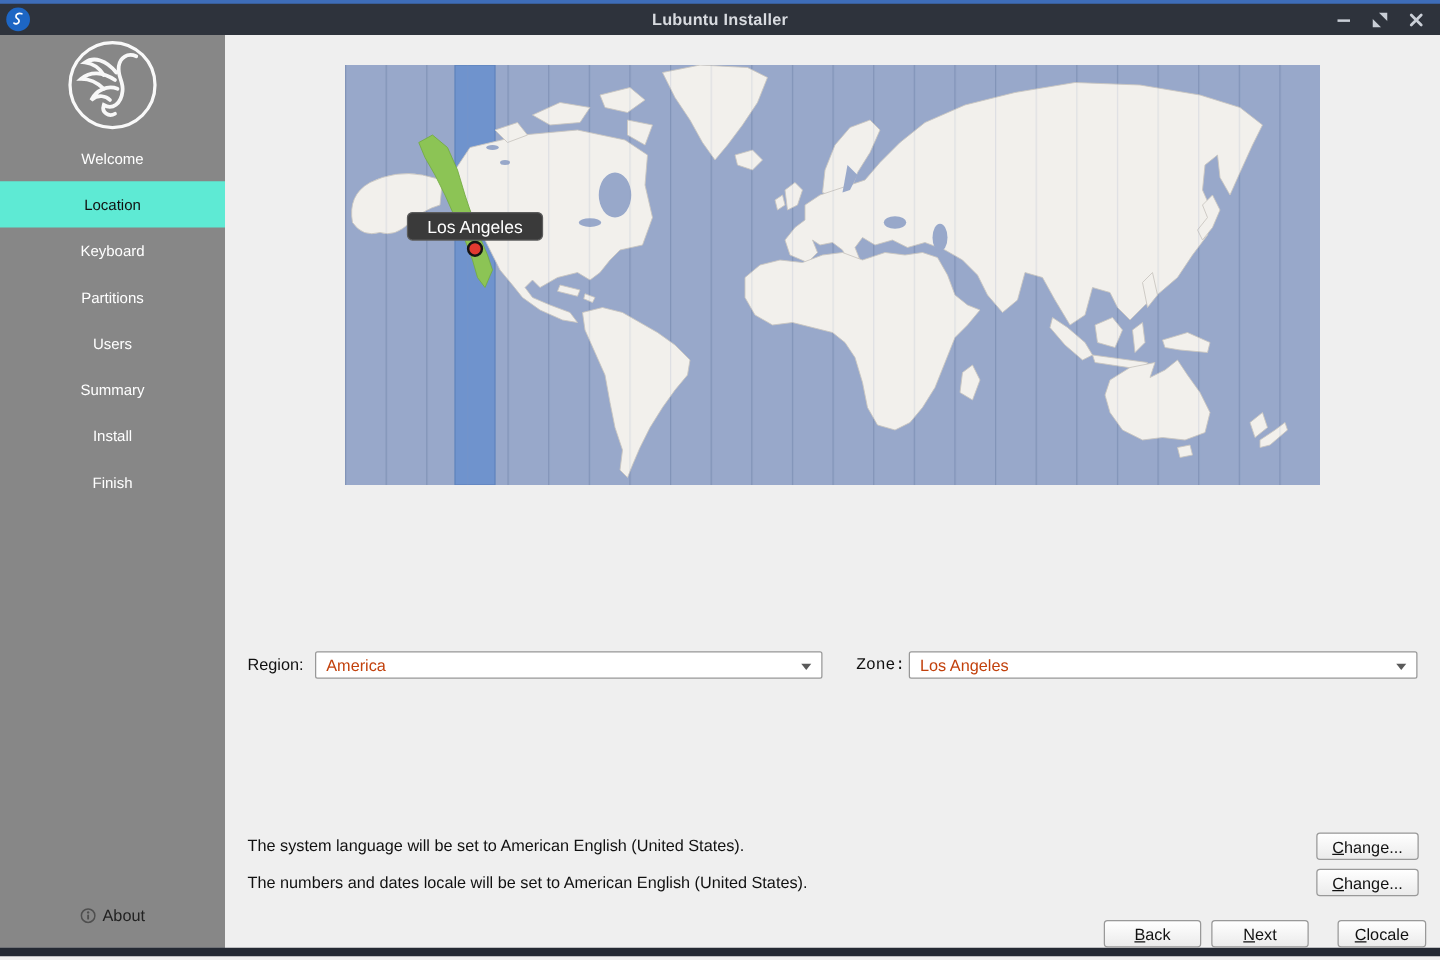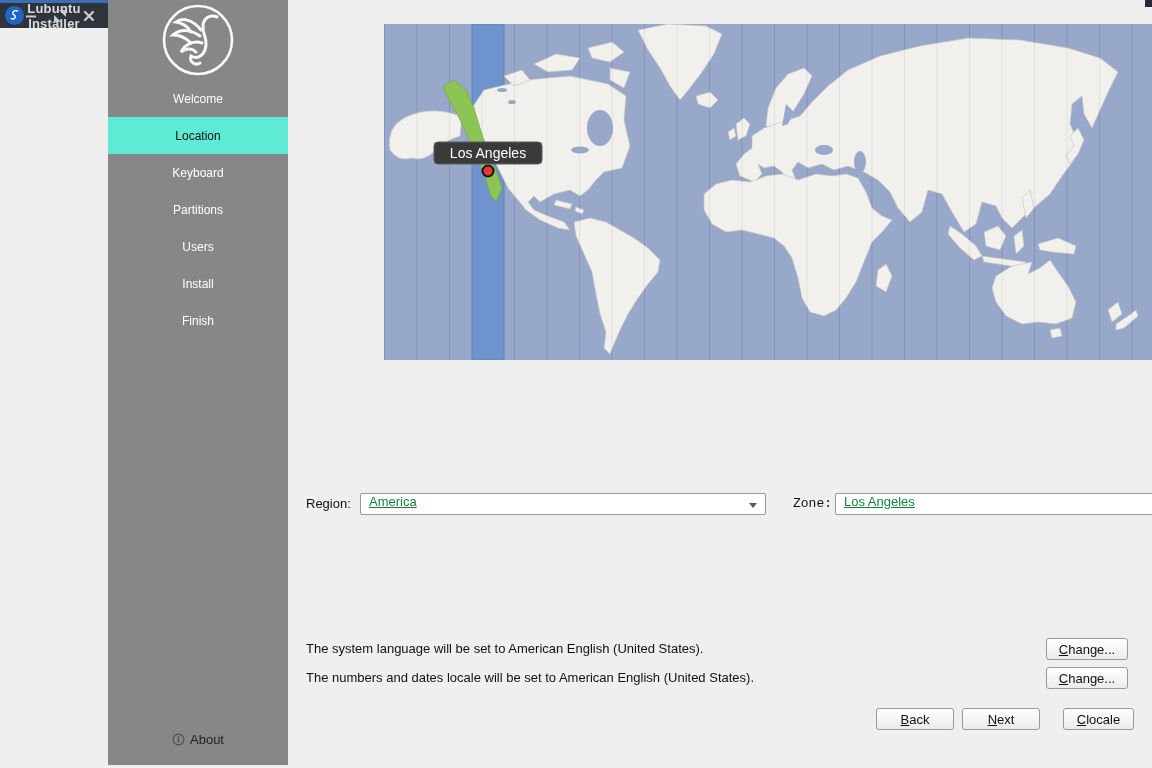--- a/index.html
+++ b/index.html
@@ -1,19 +1,19 @@
 <!DOCTYPE html>
 <html><head>
 <meta charset="utf-8">
 <style>
   * { margin:0; padding:0; box-sizing:border-box; }
   html,body { width:1152px; height:768px; overflow:hidden; }
   body { font-family:"Liberation Sans", sans-serif; background:#efefef; }
 
-  #window { width:1152px; height:765px; display:flex; flex-direction:row; }
+  #window { width:1152px; height:765px; display:flex; flex-direction:column; }
 
   
   .titlebar { height:28px; background:#2e333c; border-top:3px solid #3e6db8;
               position:relative; display:flex; align-items:center; flex:0 0 28px; }
   .tb-icon { width:19px; height:19px; border-radius:50%; background:#1d66c4;
              margin-left:5px; display:flex; align-items:center; justify-content:center; z-index:2; }
   .tb-title { position:absolute; left:0; right:0; text-align:center; color:#d8dbe0;
               font-size:13px; font-weight:bold; letter-spacing:.2px; }
   .tb-buttons { margin-left:auto; display:flex; align-items:center; gap:15px;
                 padding-right:12px; z-index:2; }
@@ -32,22 +32,22 @@
                align-items:center; justify-content:center; gap:5px; color:#222222; font-size:13px; }
 
   
   .content { flex:1 1 auto; position:relative; background:#efefef; }
   .map-box { position:absolute; left:96px; top:24px; width:780px; height:336px; }
 
   
   .row-combos { position:absolute; left:0; right:0; top:493px; height:22px; font-size:13px; color:#111; }
   .field-label { position:absolute; top:0; height:22px; line-height:22px; }
   .combo { position:absolute; top:0; height:22px; background:#ffffff; border:1px solid #989898;
-           border-radius:2px; display:flex; padding:0 24px 0 8px;
-           font-size:13px; color:#15803d;text-decoration:underline; }
+           border-radius:2px; display:flex; align-items:center; padding:0 24px 0 8px;
+           font-size:13px; color:#c2410c; }
   .combo .arrow { position:absolute; right:8px; top:9px; width:0; height:0;
                   border-left:4px solid transparent; border-right:4px solid transparent;
                   border-top:5px solid #5a5a5a; }
 
   
   .loc-row { position:absolute; left:0; right:0; height:22px; font-size:13px; color:#111; }
   .loc-row .txt { position:absolute; left:18px; top:0; line-height:22px; }
 
   .btn { height:22px; background:linear-gradient(#ffffff,#ebebeb); border:1px solid #999999;
          border-radius:3px; font-size:13px; color:#111; display:inline-flex; align-items:center;
@@ -120,20 +120,23 @@
         <span>Location</span>
       </div>
       <div class="side-item">
         <span>Keyboard</span>
       </div>
       <div class="side-item">
         <span>Partitions</span>
       </div>
       <div class="side-item">
         <span>Users</span>
+      </div>
+      <div class="side-item">
+        <span>Summary</span>
       </div>
       <div class="side-item">
         <span>Install</span>
       </div>
       <div class="side-item">
         <span>Finish</span>
       </div>
 
       <div class="about-row">
         <svg width="13" height="13" viewBox="0 0 13 13">

